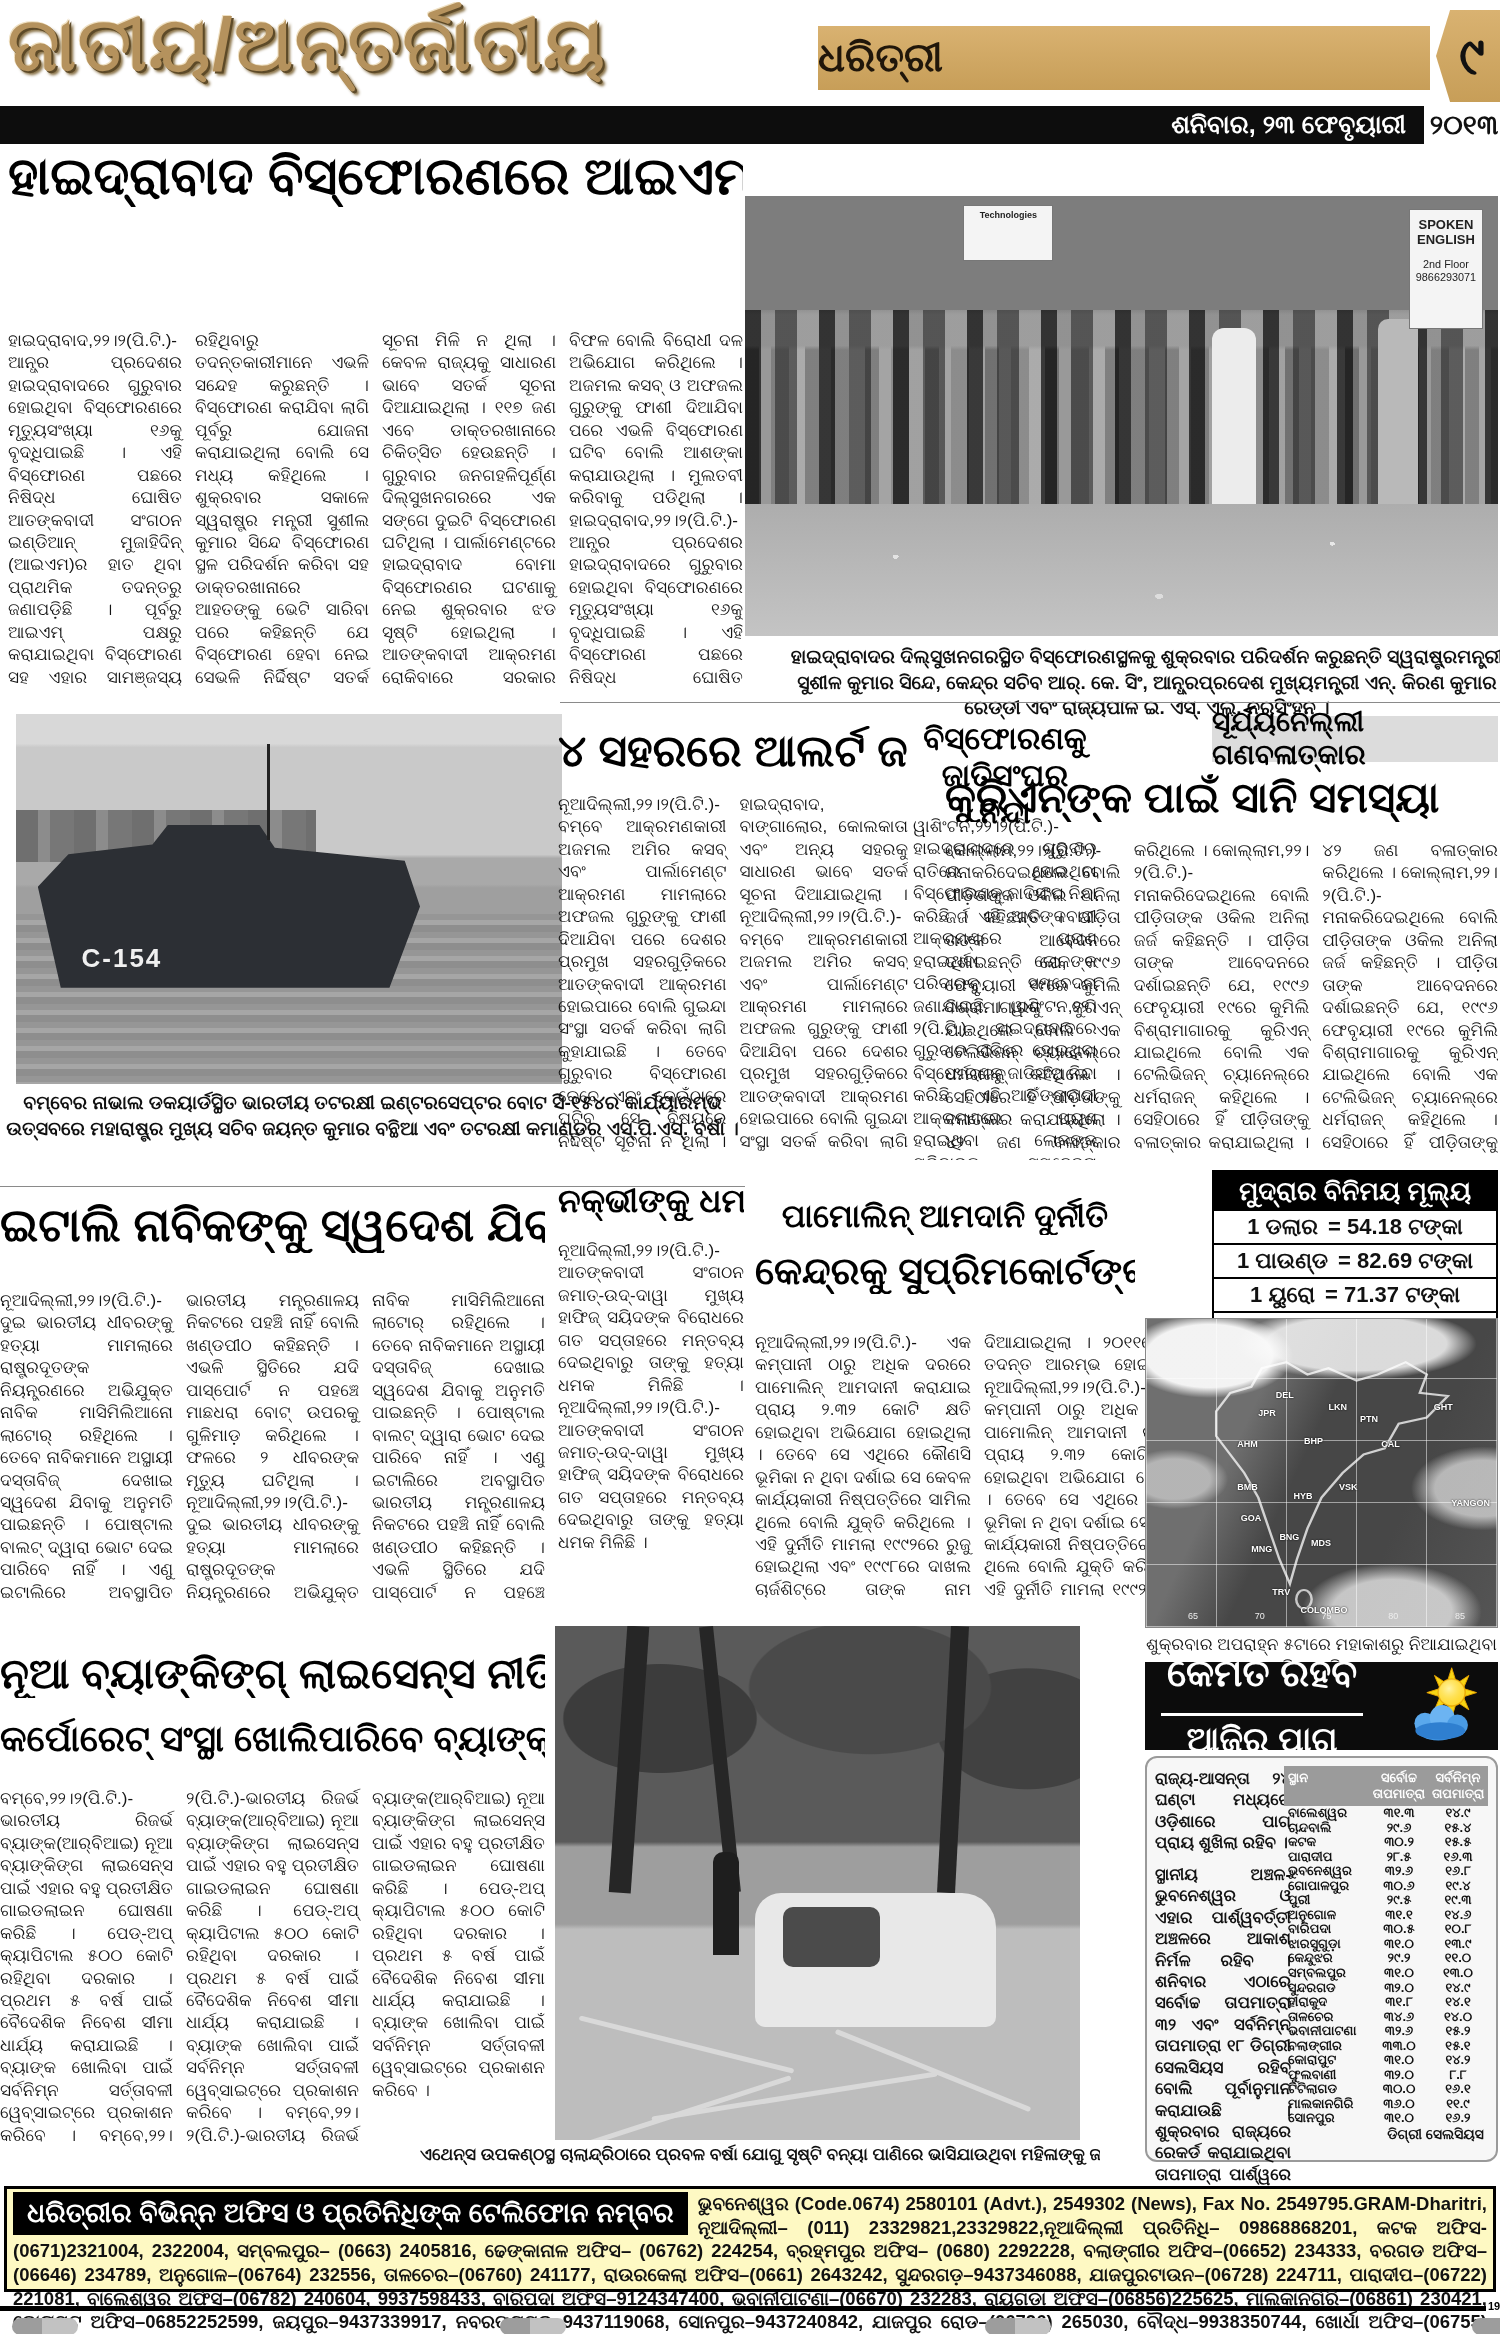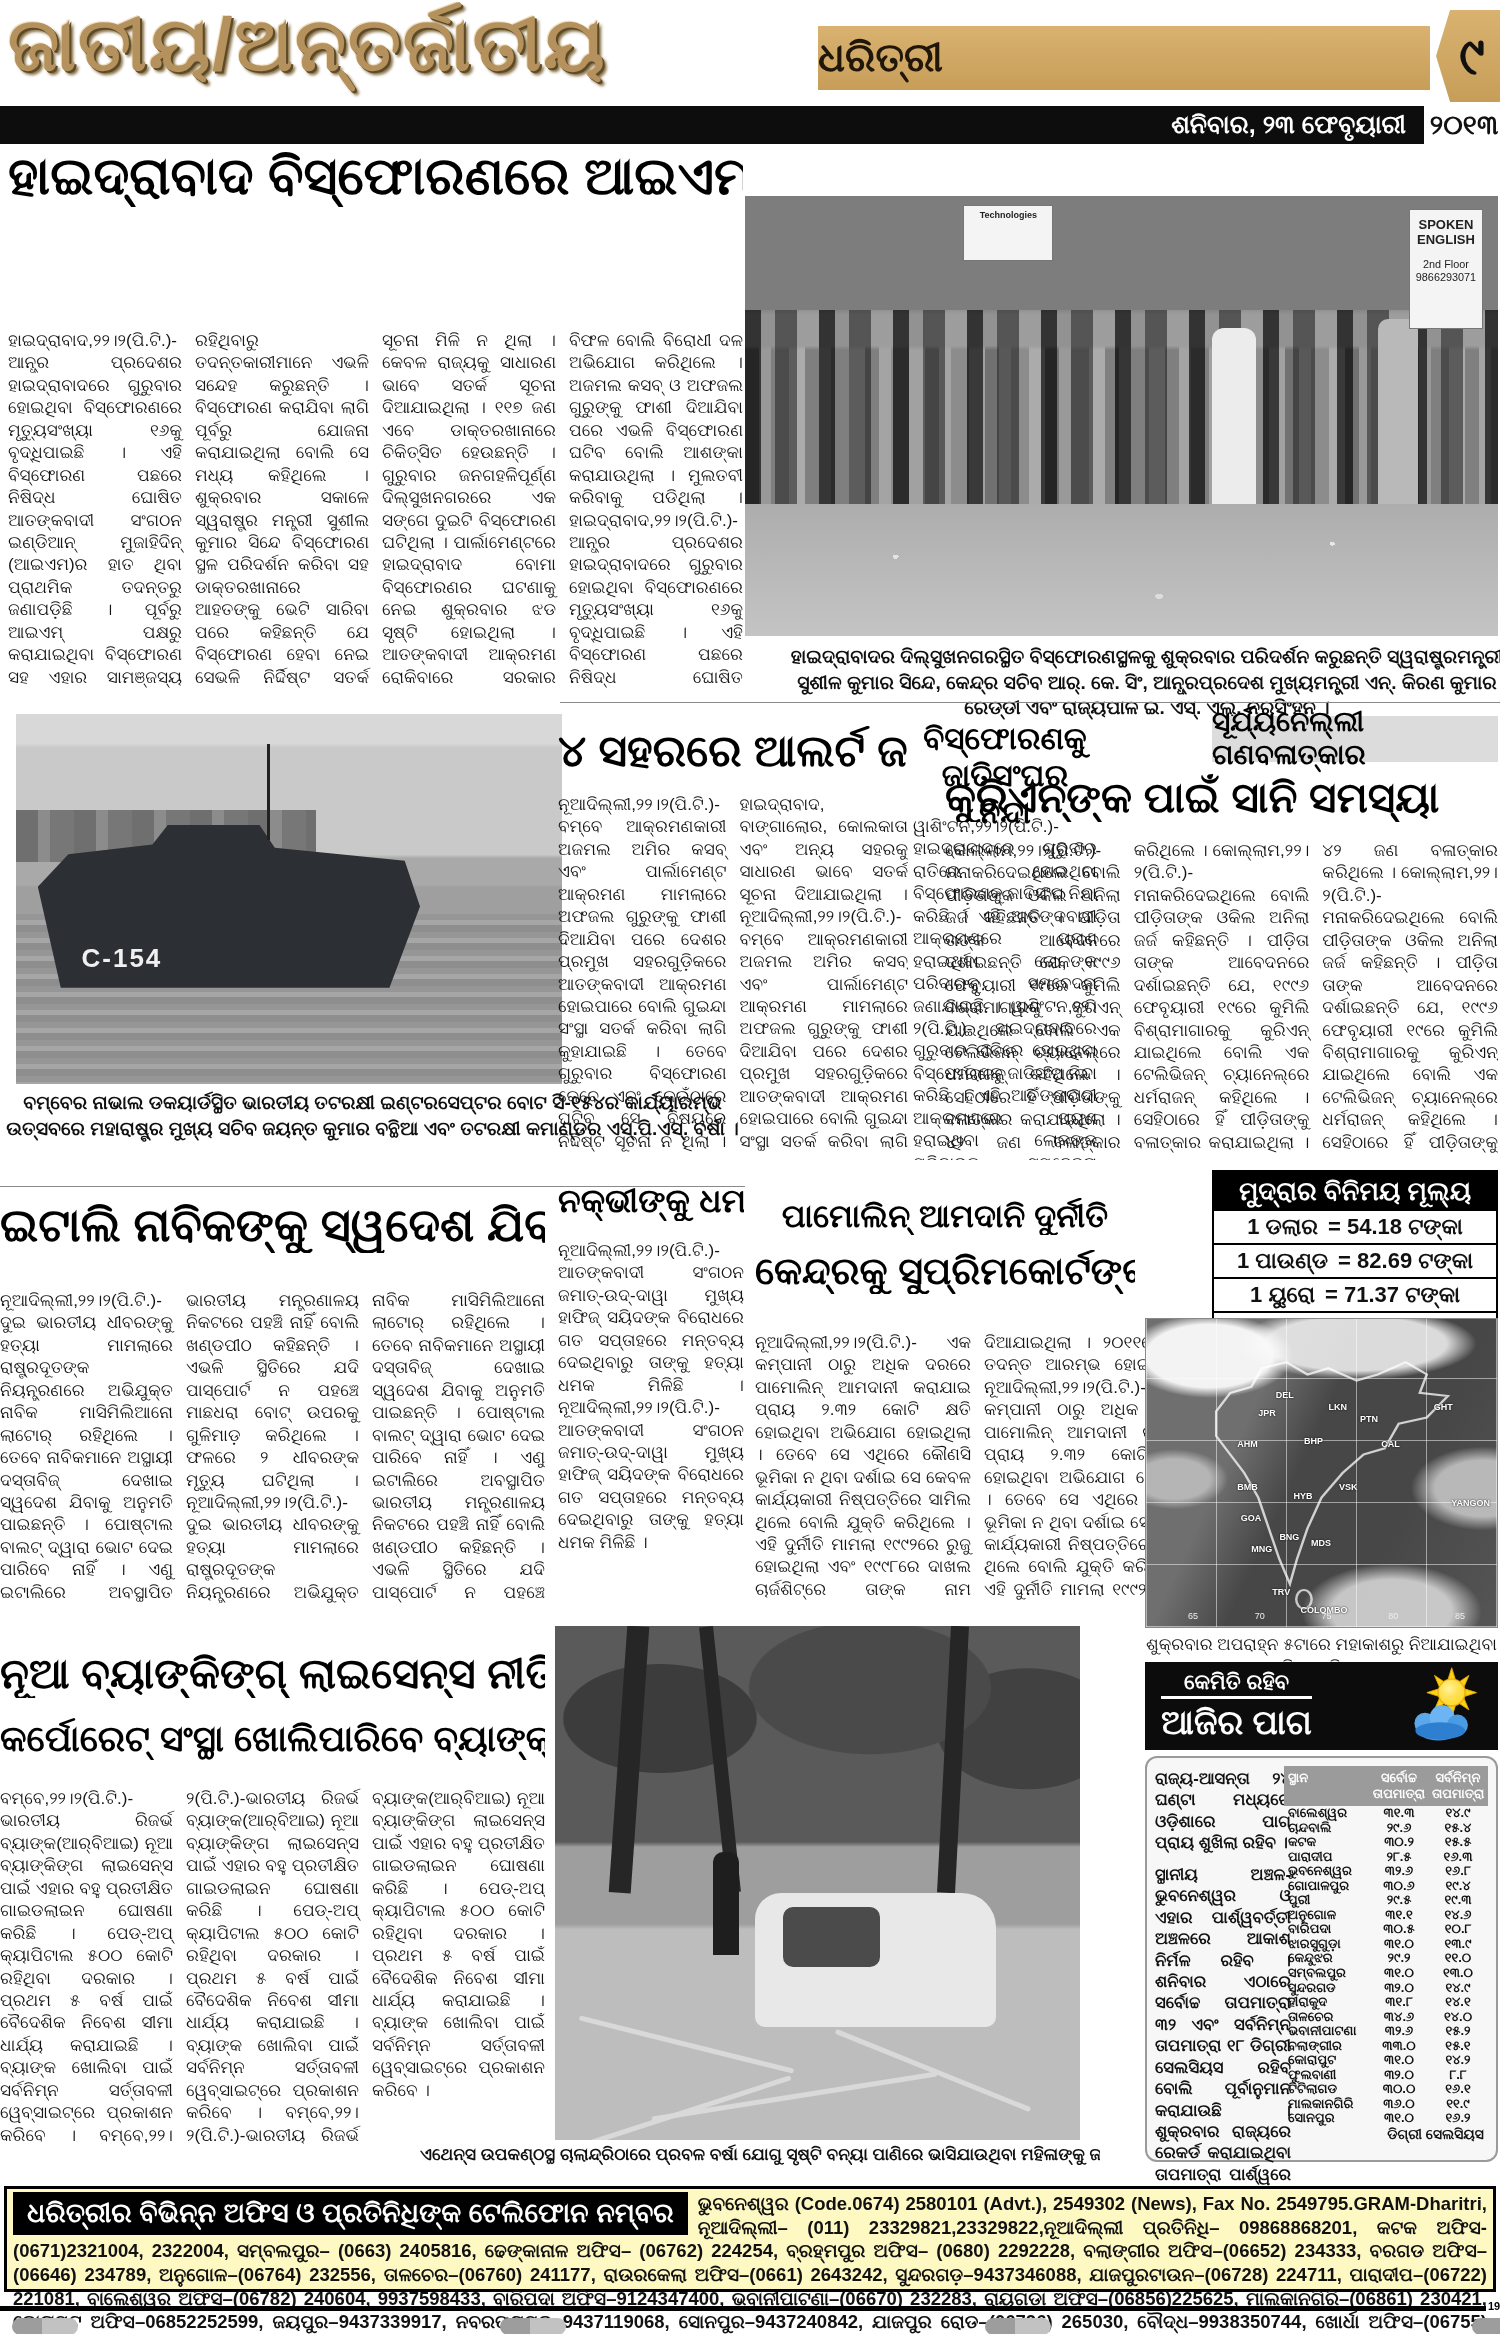--- a/index.html
+++ b/index.html
@@ -98,21 +98,21 @@
   .grid{position:absolute;inset:0;
      background:repeating-linear-gradient(90deg,rgba(255,255,255,.5) 0 1px,transparent 1px 70px),
                 repeating-linear-gradient(0deg,rgba(255,255,255,.5) 0 1px,transparent 1px 62px);}
   .map-label{position:absolute;color:#fff;font-size:9px;font-weight:bold;text-shadow:0 0 2px #000;}
   .lon-label{position:absolute;bottom:2%;color:#eee;font-size:9px;}
 
   
   .weather-box{background:#0c0c0c;display:flex;align-items:center;justify-content:space-between;
      padding:6px 10px 6px 16px;}
   .wb-text{color:#fff;font-weight:bold;text-align:center;}
-  .wb-line1{font-size:21px;border-bottom:3px solid #fff;padding:0 6px 2px;}
+  .wb-line1{font-size:38px;border-bottom:3px solid #fff;padding:0 6px 17px;}
   .wb-line2{font-size:34px;padding-top:4px;}
   .weather-panel{border:2px solid #9a9a9a;border-radius:12px;background:#f7f7f7;padding:8px;}
   .forecast{font-size:16.5px;font-weight:bold;line-height:1.3;text-align:justify;}
   .wtable{position:absolute;right:8px;top:8px;width:204px;}
   .whead{display:flex;background:#9b9b9b;color:#fff;font-weight:bold;font-size:13px;text-align:center;}
   .whead div{padding:4px 2px;}
   .wrow{display:flex;font-size:13px;font-weight:bold;line-height:1.12;}
   .wrow div:first-child,.whead div:first-child{width:84px;text-align:left;padding-left:4px;}
   .wrow div:nth-child(2),.whead div:nth-child(2){width:62px;text-align:center;}
   .wrow div:nth-child(3),.whead div:nth-child(3){width:56px;text-align:center;}

